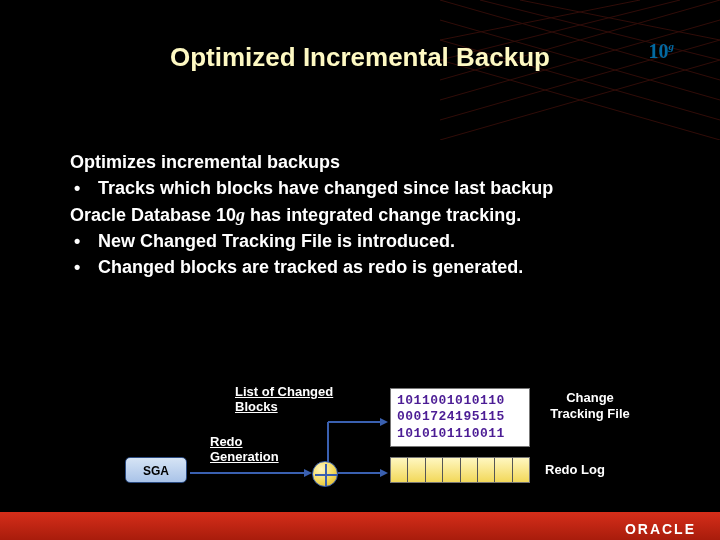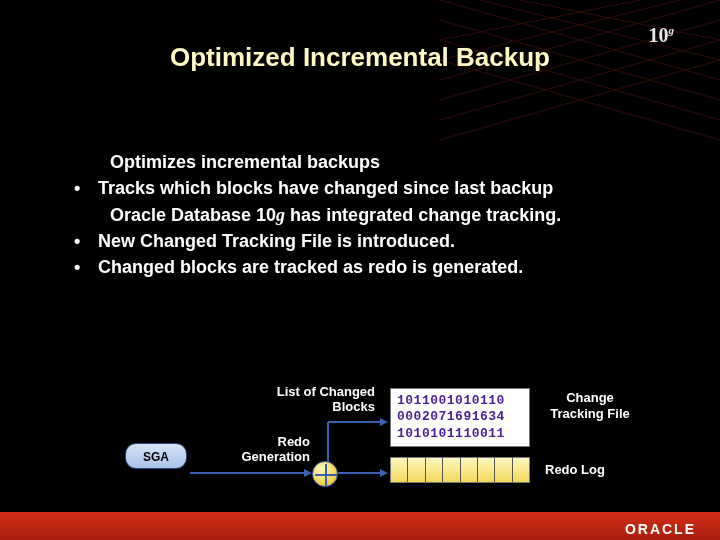--- a/index.html
+++ b/index.html
@@ -35,57 +35,58 @@
   .content {
     position: absolute;
     top: 150px;
     left: 70px;
     right: 60px;
     font-size: 18px;
     font-weight: bold;
     color: #fff;
     line-height: 1.35;
   }
-  .content .lead { margin-bottom: 2px; margin-left: 40px; }
+  .content .lead { margin-bottom: 2px; }
   .content ul { list-style: none; padding-left: 28px; }
   .content li { position: relative; margin-bottom: 2px; }
   .content li::before {
     content: "•";
     position: absolute;
     left: -24px;
     top: 0;
     color: #fff;
   }
   .italic-g { font-style: italic; font-family: "Times New Roman", serif; }
   .diagram {
     position: absolute;
     left: 70px;
     top: 382px;
     width: 600px;
     height: 120px;
   }
   .sga {
     position: absolute;
-    left: 55px; top: 61px;
+    left: 55px; top: 75px;
     width: 62px; height: 26px;
     background: linear-gradient(#d6e4f5, #a9c3e8);
     border: 1px solid #2a4a80;
-    border-radius: 11px;
+    border-radius: 5px;
     color: #000;
     font-size: 12px;
     font-weight: bold;
     text-align: center;
     line-height: 26px;
   }
   .dlabel {
     position: absolute;
     font-size: 13px;
     font-weight: bold;
     color: #fff;
-    text-align: right;
+    text-align: left;
+    text-decoration: underline;
   }
   .listlbl { left: 165px; top: 2px; width: 140px; }
   .redolbl { left: 140px; top: 52px; width: 100px; }
   .ctwr {
     position: absolute;
     left: 242px; top: 79px;
     width: 26px; height: 26px;
     border: 1.5px solid #3a60b0;
     border-radius: 50%;
     background: radial-gradient(circle at 35% 30%, #fff7c0 0%, #f2d85a 55%, #d9b020 100%);
@@ -147,24 +148,24 @@
   .footer-logo {
     position: absolute;
     right: 24px; bottom: 3px;
     font-size: 14px;
     font-weight: bold;
     letter-spacing: 2px;
     color: #fff;
   }
   .corner-logo {
     position: absolute;
-    top: 24px; right: 46px;
+    top: 40px; right: 46px;
     font-size: 20px;
     font-weight: bold;
-    color: #e5e5e5;
+    color: #0369a1;
     font-family: "Times New Roman", serif;
   }
   .corner-logo sup { font-size: 11px; font-style: italic; vertical-align: super; }
 </style>
 </head>
 <body>
 
 <div class="slide">
 
   <svg class="grid-bg" viewBox="0 0 280 140" preserveAspectRatio="none">
@@ -217,21 +218,21 @@
       <line x1="2" y1="7" x2="44" y2="7"></line>
         <polygon points="44,3 52,7 44,11"></polygon>
     </svg>
     <svg class="arrow" style="left:118px; top:84px; width:126px; height:14px;">
       <line x1="2" y1="7" x2="116" y2="7"></line>
         <polygon points="116,3 124,7 116,11"></polygon>
     </svg>
 
     <div class="bitbox">
       <div>1011001010110</div>
-      <div>0002071691634</div>
+      <div>0001724195115</div>
       <div>1010101110011</div>
     </div>
     <div class="redolog">
       <div></div>
         <div></div>
         <div></div>
         <div></div>
         <div></div>
         <div></div>
         <div></div>

